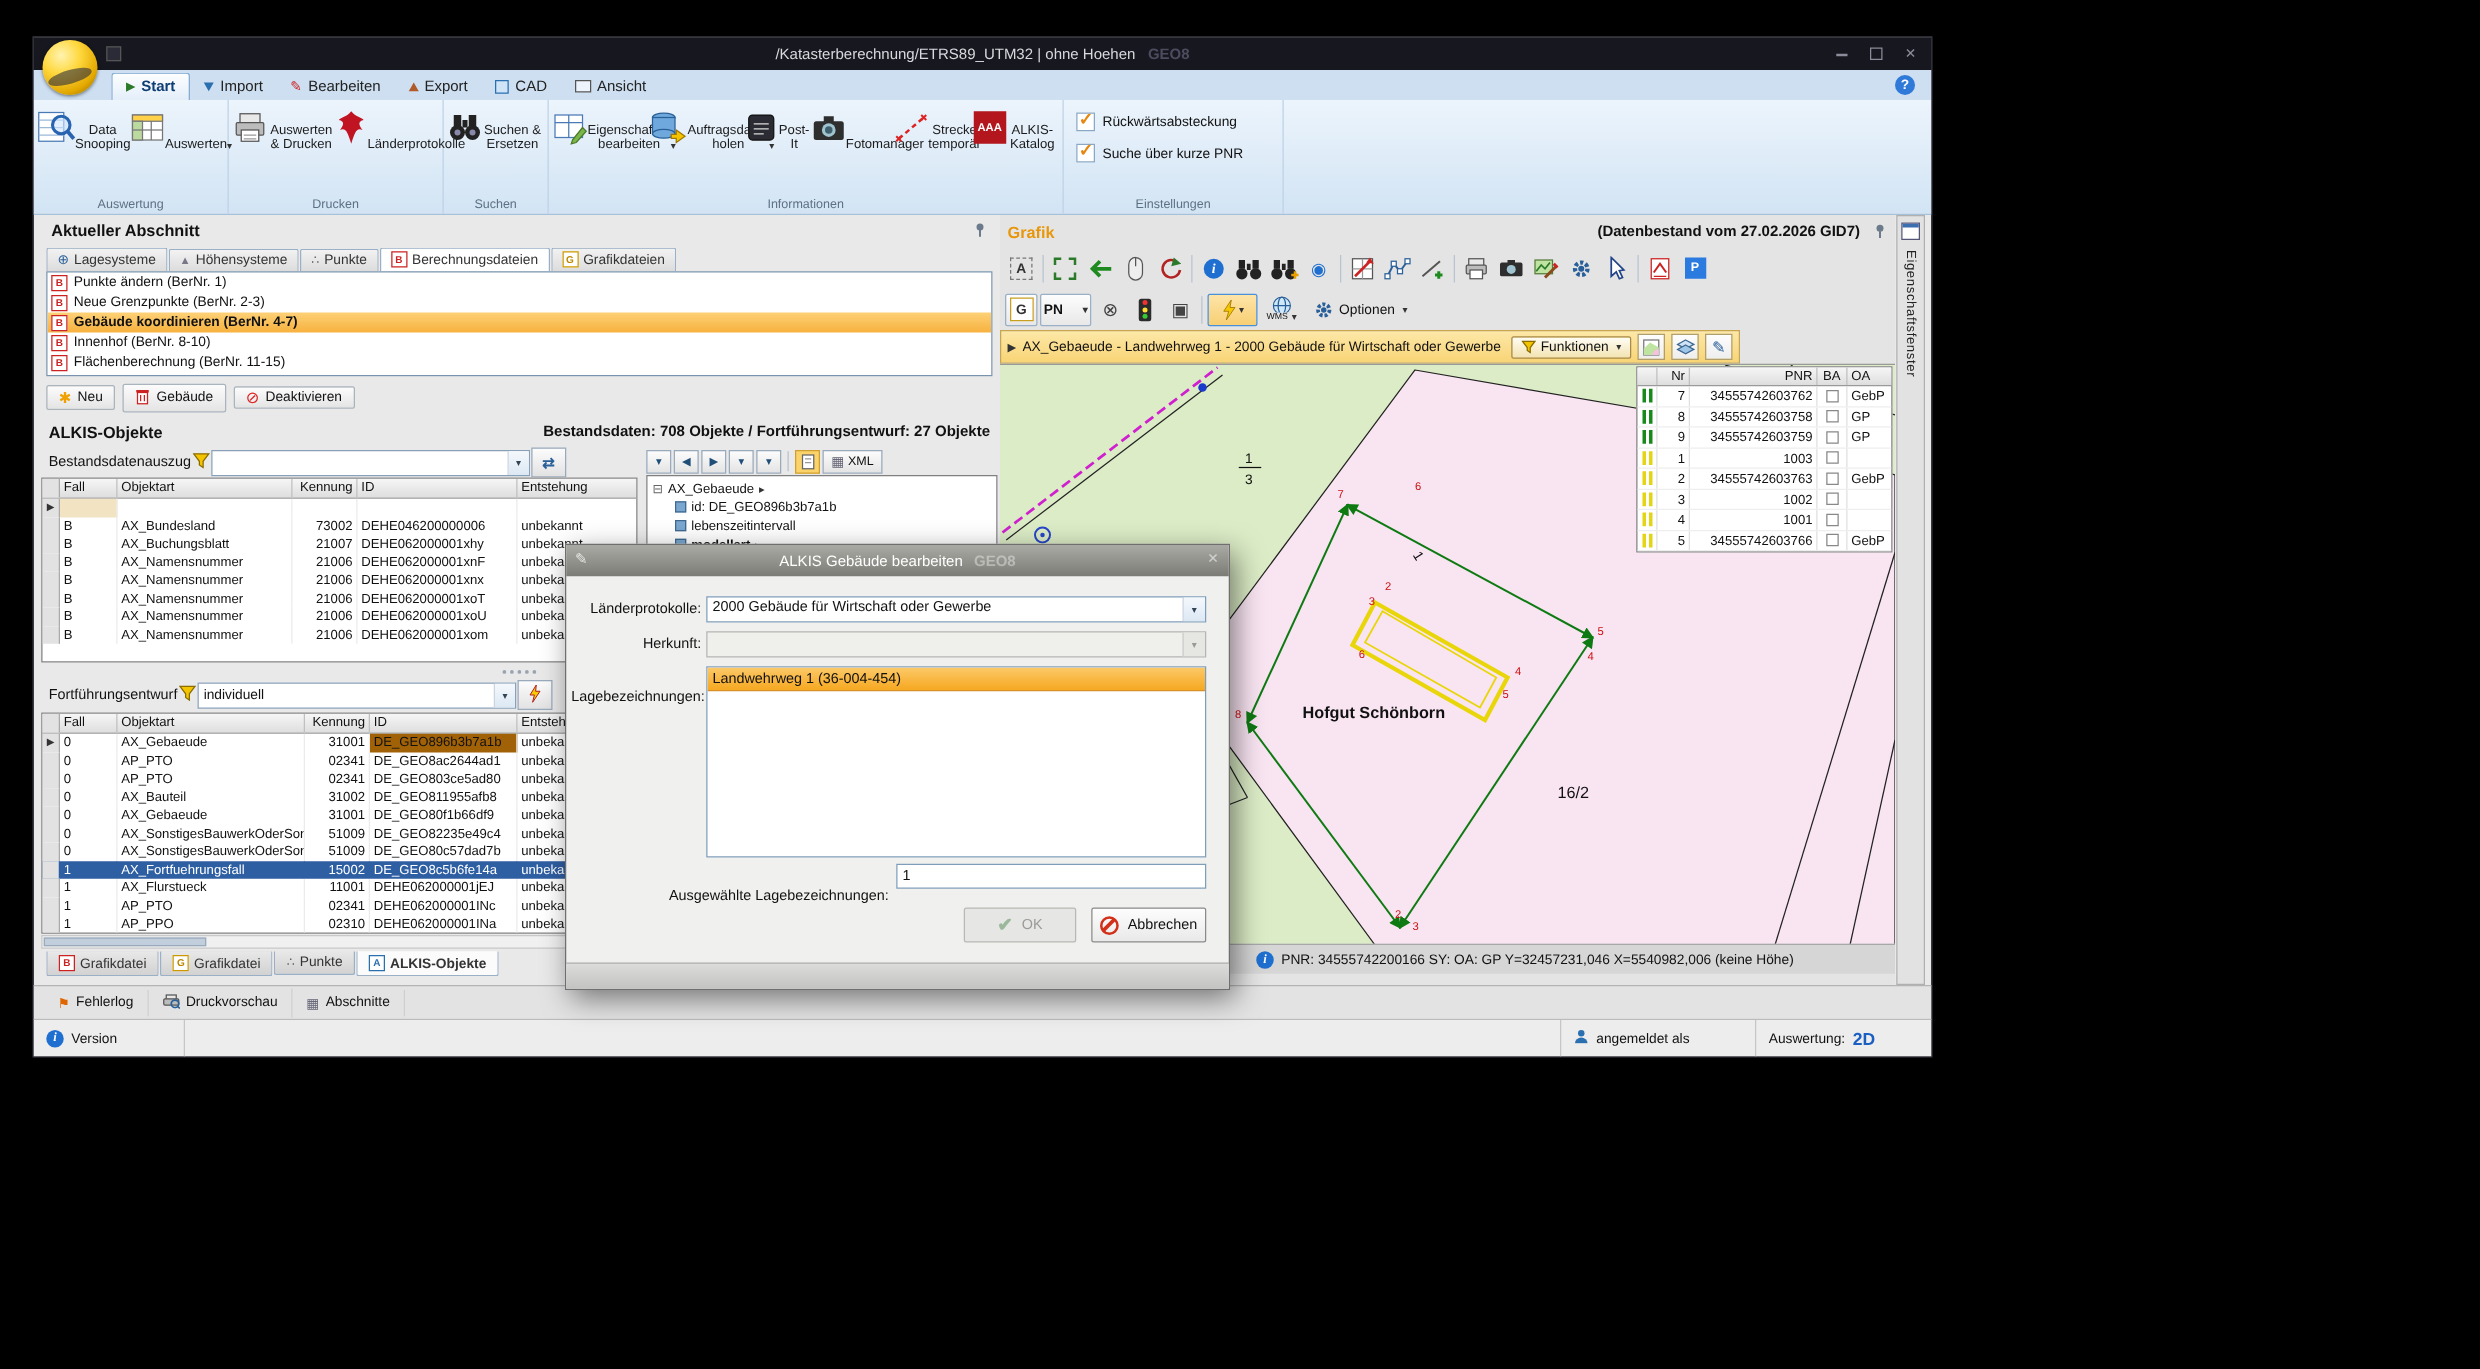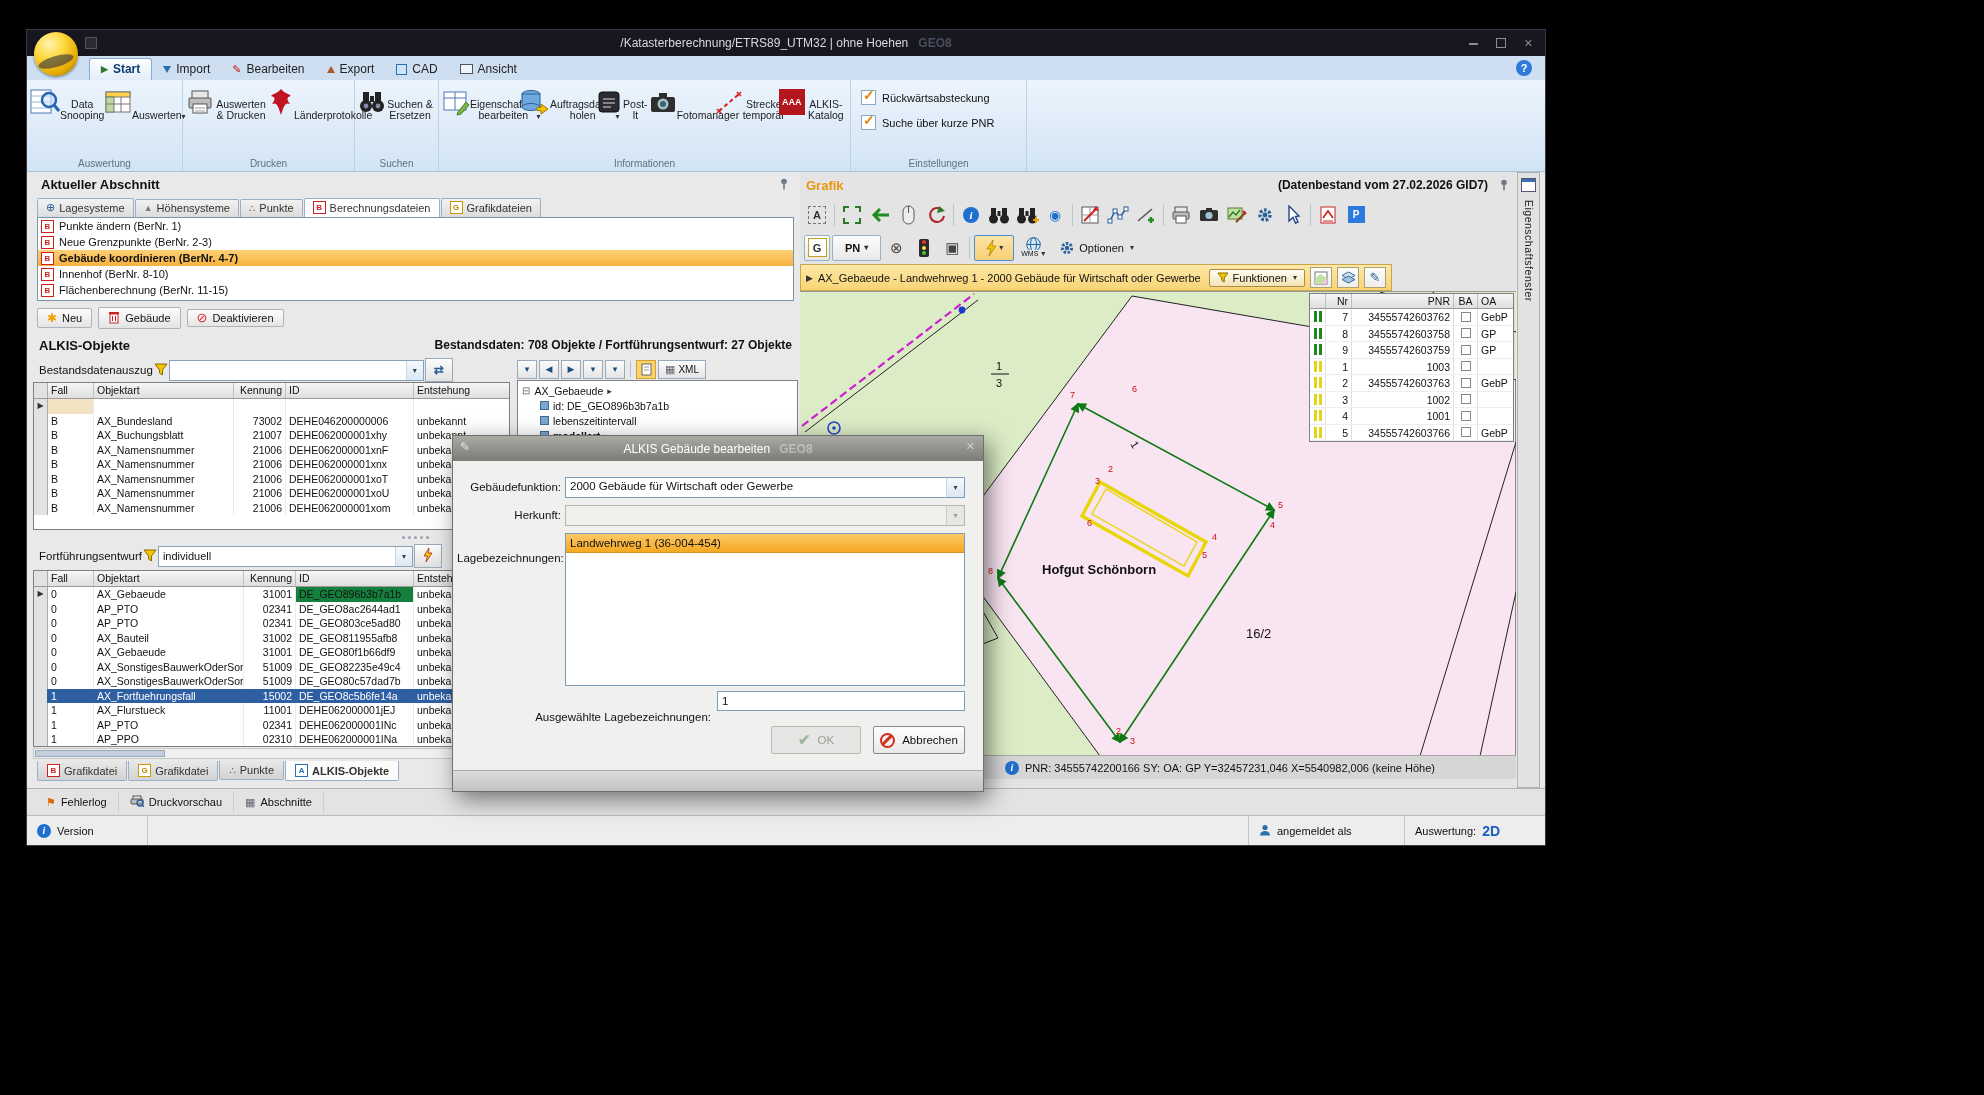--- a/index.html
+++ b/index.html
@@ -83,21 +83,21 @@
   .tc{border-right:1px solid #ebebeb;padding:0 3px;white-space:nowrap;overflow:hidden;box-sizing:border-box}
   .cg{width:14px;background:#e2e2e2;border-right:1px solid #aaa;color:#333;font-size:8px;text-align:center;padding:0;flex:0 0 auto}
   .cfall{width:46px;flex:0 0 auto}
   .cobj{width:140px;flex:0 0 auto}
   .cken{width:52px;text-align:right;flex:0 0 auto}
   .cid{width:128px;flex:0 0 auto}
   .cent{flex:1;border-right:0}
   #t-fortf .cobj{width:150px}
   #t-fortf .cid{width:118px}
   .beige{background:#f2e3c3}
-  .hl-y{background:#15803d}
+  .hl-y{background:#a16207}
   .trow.selb{background:#2f5fa3;color:#fff}
   .trow.selb .tc{border-color:#2f5fa3}
   .splitter{position:absolute;left:0;right:0;top:359px;height:12px;display:flex;align-items:center;justify-content:center;gap:3px}
   .splitter i{width:3px;height:3px;background:#98a4b0;border-radius:50%;display:block}
   .hscroll{position:absolute;left:0;top:576px;width:477px;height:11px;background:#f0f0f0;border:1px solid #c8c8c8;box-sizing:border-box}
   .hthumb{position:absolute;left:1px;top:1px;width:130px;height:7px;background:#c2cedb;border:1px solid #9aaabd;box-sizing:border-box}
   .btabs{position:absolute;left:4px;top:589px;height:24px;display:flex;gap:1px;align-items:flex-start}
   .btab{display:flex;align-items:center;gap:4px;font-size:11px;padding:3px 9px;background:linear-gradient(#e8e8e8,#d2d2d2);border:1px solid #9ab0c6;border-top:0;border-radius:0 0 2px 2px;color:#333}
   .btab.active{background:#fbfbfb;font-weight:bold}
 
@@ -128,21 +128,21 @@
   .gbtn.bord{border-color:#9ab0c6;background:linear-gradient(#fdfdfd,#e8e8e8)}
   .gbtn.actv{background:linear-gradient(#fde4a8,#f8cf74);border-color:#4a90d9}
   .gsep{width:1px;height:22px;background:#b8c4d0;margin:0 2px}
   .gdrop{font-size:8px;color:#333;margin-left:2px}
   .abox{width:16px;height:16px;border:1px dashed #777;display:flex;align-items:center;justify-content:center;font-size:11px;font-weight:bold;color:#333}
   .infoc{width:16px;height:16px;border-radius:50%;background:#1f6fd0;color:#fff;font-size:11px;font-weight:bold;font-family:"Liberation Serif",serif;font-style:italic;display:flex;align-items:center;justify-content:center}
   .targ{color:#1f6fd0;font-size:14px}
   .glyph-dark{color:#444;font-size:15px}
   .pblue{width:17px;height:17px;background:#2a7ae0;color:#fff;font-size:10px;font-weight:bold;display:flex;align-items:center;justify-content:center}
   .gG{width:17px;height:17px;border:1px solid #c8a020;background:#fff;color:#333;font-size:11px;font-weight:bold;display:flex;align-items:center;justify-content:center}
-  .pnbtn{display:flex;align-items:center;gap:2px;padding:0 12px;font-size:11px;font-weight:bold;min-width:0}
+  .pnbtn{display:flex;align-items:center;gap:14px;padding:0 2px;font-size:11px;font-weight:bold;min-width:0}
   .tl{width:10px;height:18px;background:#2b2b2b;border-radius:2px;display:flex;flex-direction:column;align-items:center;justify-content:space-evenly}
   .tl i{width:4px;height:4px;border-radius:50%;display:block}
   .wmsbtn{display:flex;flex-direction:column;align-items:center;font-size:7px;line-height:1.1;padding:1px 3px}
   .optbtn{display:flex;align-items:center;gap:4px;padding:0 6px;font-size:11px}
   .ginfo{position:absolute;left:0;top:92px;width:592px;height:27px;background:linear-gradient(#fde8a8,#f8d475);border:1px solid #c9a54c;display:flex;align-items:center;gap:5px;padding:0 5px;font-size:11px;box-sizing:border-box}
   .ginfo .txt{flex:1;white-space:nowrap;overflow:hidden}
   .fkbtn{display:flex;align-items:center;gap:4px;font-size:11px;padding:2px 7px;background:linear-gradient(#fffdf4,#f3e3b2);border:1px solid #a88a4a;border-radius:2px;white-space:nowrap}
   .gib{width:22px;height:21px;background:linear-gradient(#fdfdfd,#eee);border:1px solid #b0a070;display:flex;align-items:center;justify-content:center;box-sizing:border-box}
   .penb{color:#2a6099;font-size:13px}
   .gmap{position:absolute;left:0;top:119px;width:716px;height:464px;overflow:hidden;border-top:1px solid #999;background:#dcecc6}
@@ -1210,21 +1210,21 @@
     </div>
   </div>
 
   <div class="dialog">
     <div class="dtitle">
       <span class="dico">✎</span>
       <span>ALKIS Gebäude bearbeiten</span>
       <span class="dsuf">GEO8</span>
       <span class="dclose">✕</span>
     </div>
-    <div class="dlbl" id="dl1">Gebäudefunktion:</div>
+    <div class="dlbl" id="dl1">Länderprotokolle:</div>
     <div class="combo" id="dc1">
       <span class="v">2000 Gebäude für Wirtschaft oder Gewerbe</span>
       <span class="a">▾</span>
     </div>
     <div class="dlbl" id="dl2">Herkunft:</div>
     <div class="combo dis" id="dc2">
       <span class="v"></span>
       <span class="a">▾</span>
     </div>
     <div class="dlbl" id="dl3">Lagebezeichnungen:</div>

